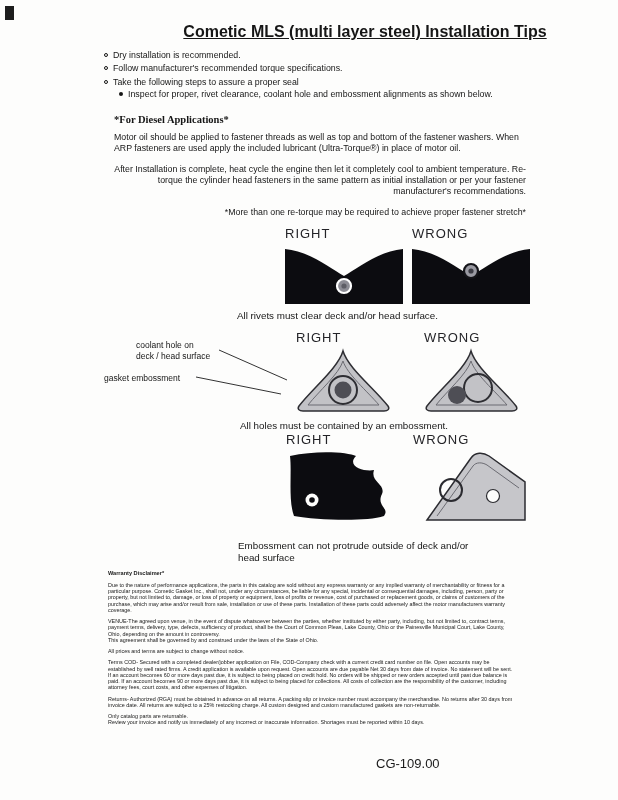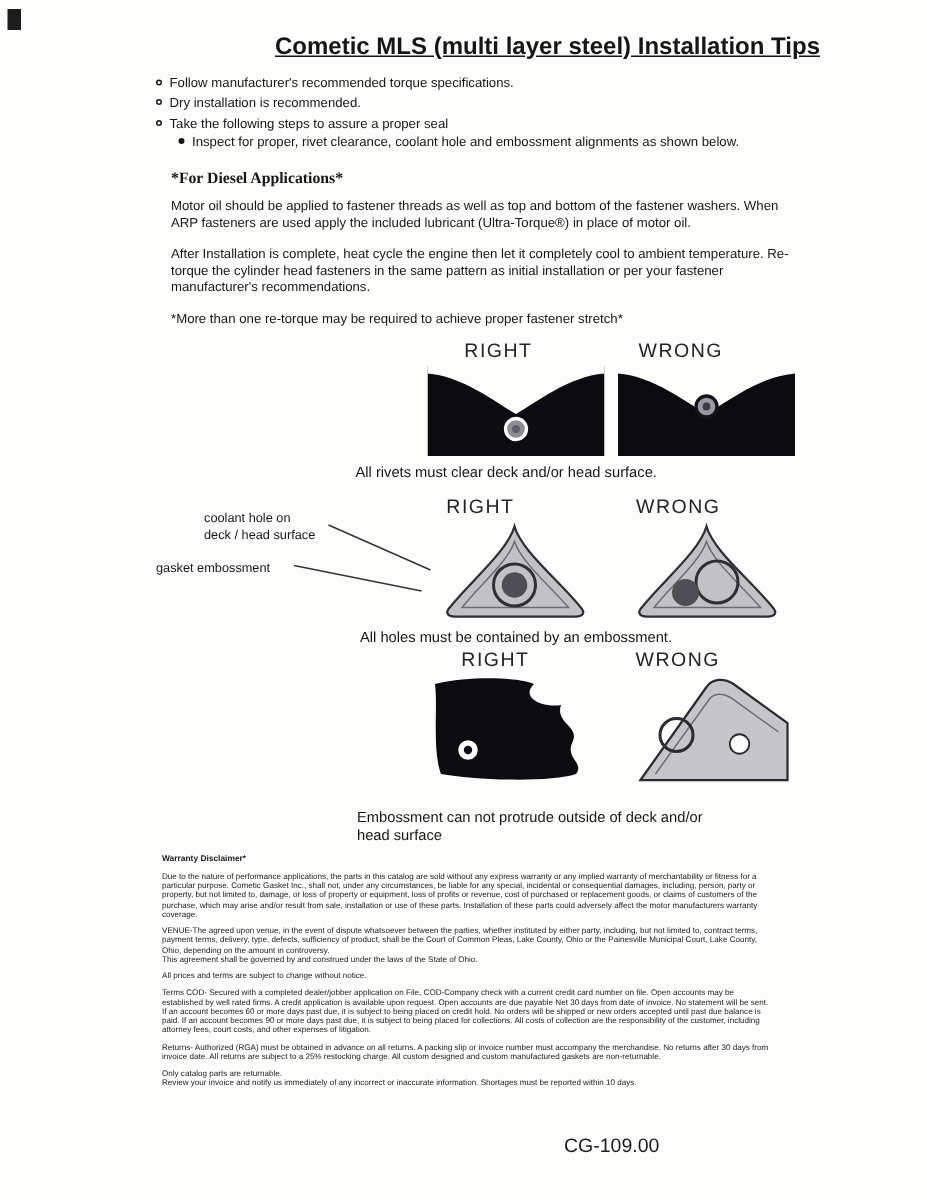--- a/index.html
+++ b/index.html
@@ -14,24 +14,24 @@
   .title { margin:23px 0 0 112px; font-size:16px; font-weight:bold; text-decoration:underline;text-align:center; }
 
   .tips { margin:9px 0 0 104px; list-style:none; font-size:8.8px; line-height:1.3; width:420px; }
   .tips li { display:flex; margin-top:2px; }
   .tips li.sub { margin-left:15px; margin-top:1px; }
   .b-open { flex:0 0 auto; width:4px; height:4px; border:1px solid #161616; border-radius:50%; margin:3px 5px 0 0; }
   .b-fill { flex:0 0 auto; width:4px; height:4px; background:#161616; border-radius:50%; margin:3px 5px 0 0; }
 
   .h-diesel { margin:13px 0 0 114px; font-size:10.5px; font-weight:bold;font-family:Liberation Serif, serif; }
   .body-text { margin:7px 0 0 114px; width:412px; font-size:8.8px; line-height:1.3; }
-  .body-text.gap { margin-top:9px; }
+  .body-text.gap { margin-top:9px;text-align:right; }
 
   .diagrams { position:relative; margin-top:8px; height:332px; }
-  .dcol { position:absolute; text-align:right;padding-left:48px; }
+  .dcol { position:absolute; text-align:left;padding-left:48px; }
   .dlabel { font-size:13px; letter-spacing:1px; color:#242428; margin-bottom:3px; }
   .dcol svg { display:block; }
   .dcap { position:absolute; font-size:9.8px; color:#161616; }
   .side-label { position:absolute; font-size:8.5px; line-height:1.25; color:#161616; }
   .pointer-overlay { position:absolute; left:0; top:0; pointer-events:none; }
 
   .fineprint { margin:12px 104px 0 108px; font-size:5.4px; line-height:1.16; color:#202020; }
   .fineprint .fp-head { font-weight:bold; font-size:5.6px; }
   .fineprint p { margin-top:5px; }
   .fineprint p.tight { margin-top:0; }
@@ -41,25 +41,25 @@
 </head>
 <body>
 
 <div class="corner-mark"></div>
 
 <h1 class="title">Cometic MLS (multi layer steel) Installation Tips</h1>
 
 <ul class="tips">
   <li>
     <span class="b-open"></span>
-    <span>Follow manufacturer's recommended torque specifications.</span>
+    <span>Dry installation is recommended.</span>
   </li>
   <li>
     <span class="b-open"></span>
-    <span>Dry installation is recommended.</span>
+    <span>Follow manufacturer's recommended torque specifications.</span>
   </li>
   <li>
     <span class="b-open"></span>
     <span>Take the following steps to assure a proper seal</span>
   </li>
   <li class="sub">
     <span class="b-fill"></span>
     <span>Inspect for proper, rivet clearance, coolant hole and embossment alignments as shown below.</span>
   </li>
 </ul>

